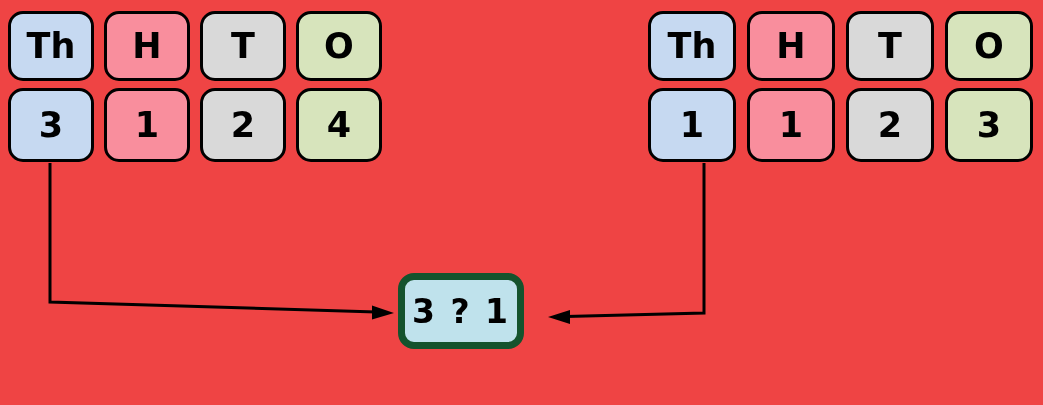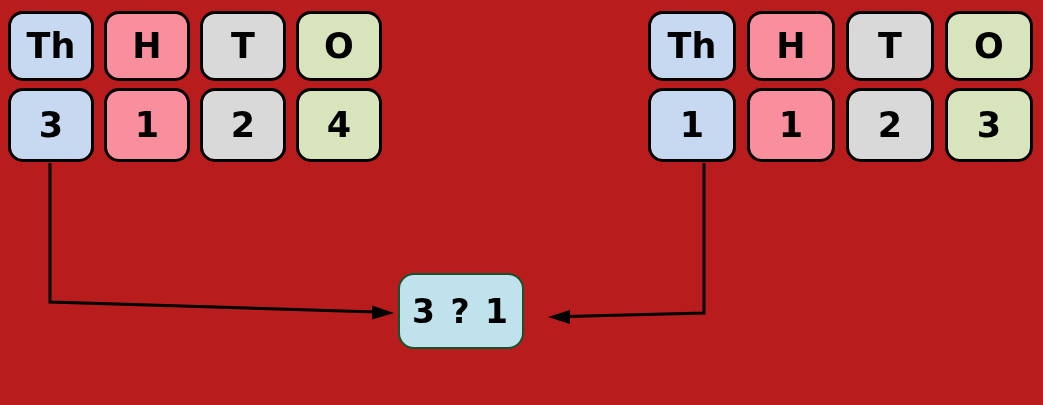--- a/index.html
+++ b/index.html
@@ -3,21 +3,21 @@
 <meta charset="utf-8">
 <style>
   html, body {
     margin: 0;
     padding: 0;
   }
   #canvas {
     position: relative;
     width: 1043px;
     height: 405px;
-    background: #b91c1c;
+    background: #ef4444;
     overflow: hidden;
     font-family: "DejaVu Sans", "Liberation Sans", sans-serif;
   }
   .pv-table {
     position: absolute;
     display: grid;
     grid-template-rows: 70px 74px;
     row-gap: 7px;
   }
   #left-table {
@@ -48,21 +48,21 @@
   .col-h  { background: #F98E9D; }
   .col-t  { background: #D9D9D9; }
   .col-o  { background: #D7E4BC; }
   #compare-box {
     position: absolute;
     left: 398px;
     top: 273px;
     width: 126px;
     height: 76px;
     box-sizing: border-box;
-    border: 2px solid #14532d;
+    border: 7px solid #14532d;
     border-radius: 16px;
     background: #BFE2EC;
     display: flex;
     align-items: center;
     justify-content: center;
     font-weight: 700;
     font-size: 33px;
     color: #000;
     letter-spacing: 2px;
     line-height: 1;

